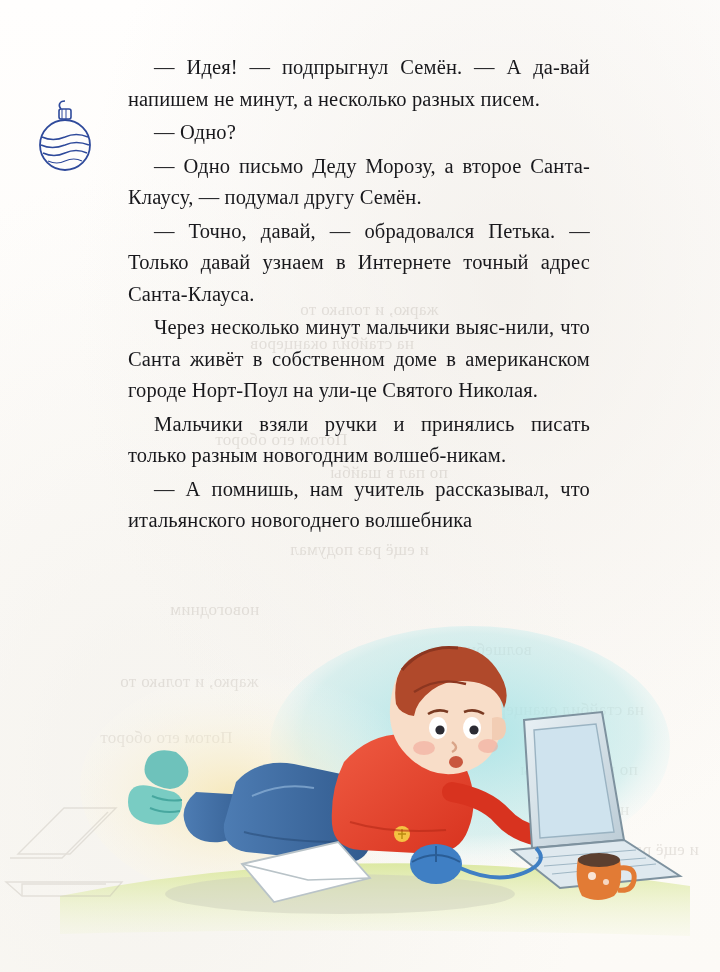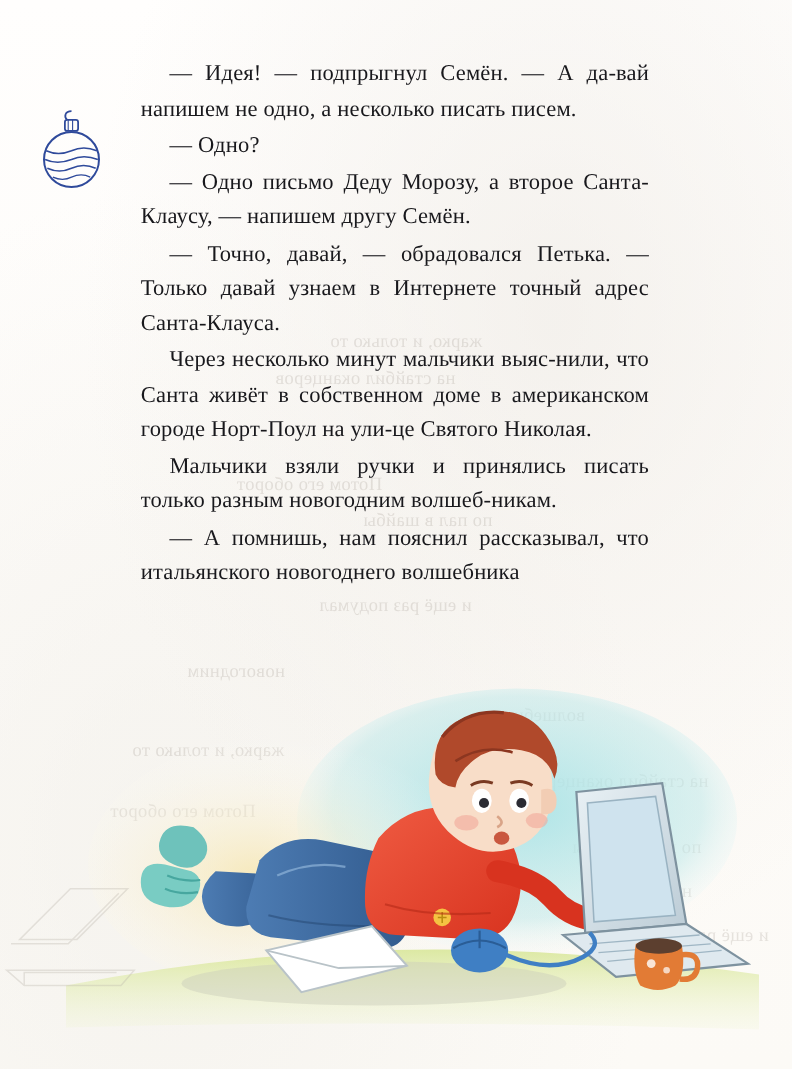--- a/index.html
+++ b/index.html
@@ -113,27 +113,27 @@
       <line x1="31" y1="14" x2="31" y2="24" stroke="#2f4a9b" stroke-width="1"></line>
       <circle cx="30" cy="50" r="25" stroke="#2f4a9b" stroke-width="1.8" fill="none"></circle>
       <path d="M7 42 q11 5 23 0 q11 -5 23 0" stroke="#2f4a9b" stroke-width="1.4" fill="none"></path>
       <path d="M6 50 q11 5 24 0 q11 -5 24 0" stroke="#2f4a9b" stroke-width="1.4" fill="none"></path>
       <path d="M8 58 q11 5 22 0 q11 -5 22 0" stroke="#2f4a9b" stroke-width="1.4" fill="none"></path>
       <path d="M13 66 q9 4 17 0 q9 -4 17 0" stroke="#2f4a9b" stroke-width="1.2" fill="none"></path>
     </svg>
   </div>
 
   <div class="textcol">
-    <p class="para indent">— Идея! — подпрыгнул Семён. — А да-вай напишем не одно, а несколько писать писем.</p>
+    <p class="para indent">— Идея! — подпрыгнул Семён. — А да-вай напишем не минут, а несколько разных писем.</p>
     <p class="para indent">— Одно?</p>
-    <p class="para indent">— Одно письмо Деду Морозу, а второе Санта-Клаусу, — напишем другу Семён.</p>
+    <p class="para indent">— Одно письмо Деду Морозу, а второе Санта-Клаусу, — подумал другу Семён.</p>
     <p class="para indent">— Точно, давай, — обрадовался Петька. — Только давай узнаем в Интернете точный адрес Санта-Клауса.</p>
     <p class="para indent">Через несколько минут мальчики выяс-нили, что Санта живёт в собственном доме в американском городе Норт-Поул на ули-це Святого Николая.</p>
     <p class="para indent">Мальчики взяли ручки и принялись писать только разным новогодним волшеб-никам.</p>
-    <p class="para indent">— А помнишь, нам пояснил рассказывал, что итальянского новогоднего волшебника</p>
+    <p class="para indent">— А помнишь, нам учитель рассказывал, что итальянского новогоднего волшебника</p>
   </div>
 
   <div class="illus">
     <svg width="720" height="376" viewBox="0 0 720 376" xmlns="http://www.w3.org/2000/svg">
       <defs>
         <radialGradient id="skyG" cx="50%" cy="45%" r="60%">
           <stop offset="0%" stop-color="#a9e3e6" stop-opacity="0.95"></stop>
           <stop offset="70%" stop-color="#bfe9ea" stop-opacity="0.55"></stop>
           <stop offset="100%" stop-color="#ffffff" stop-opacity="0"></stop>
         </radialGradient>

